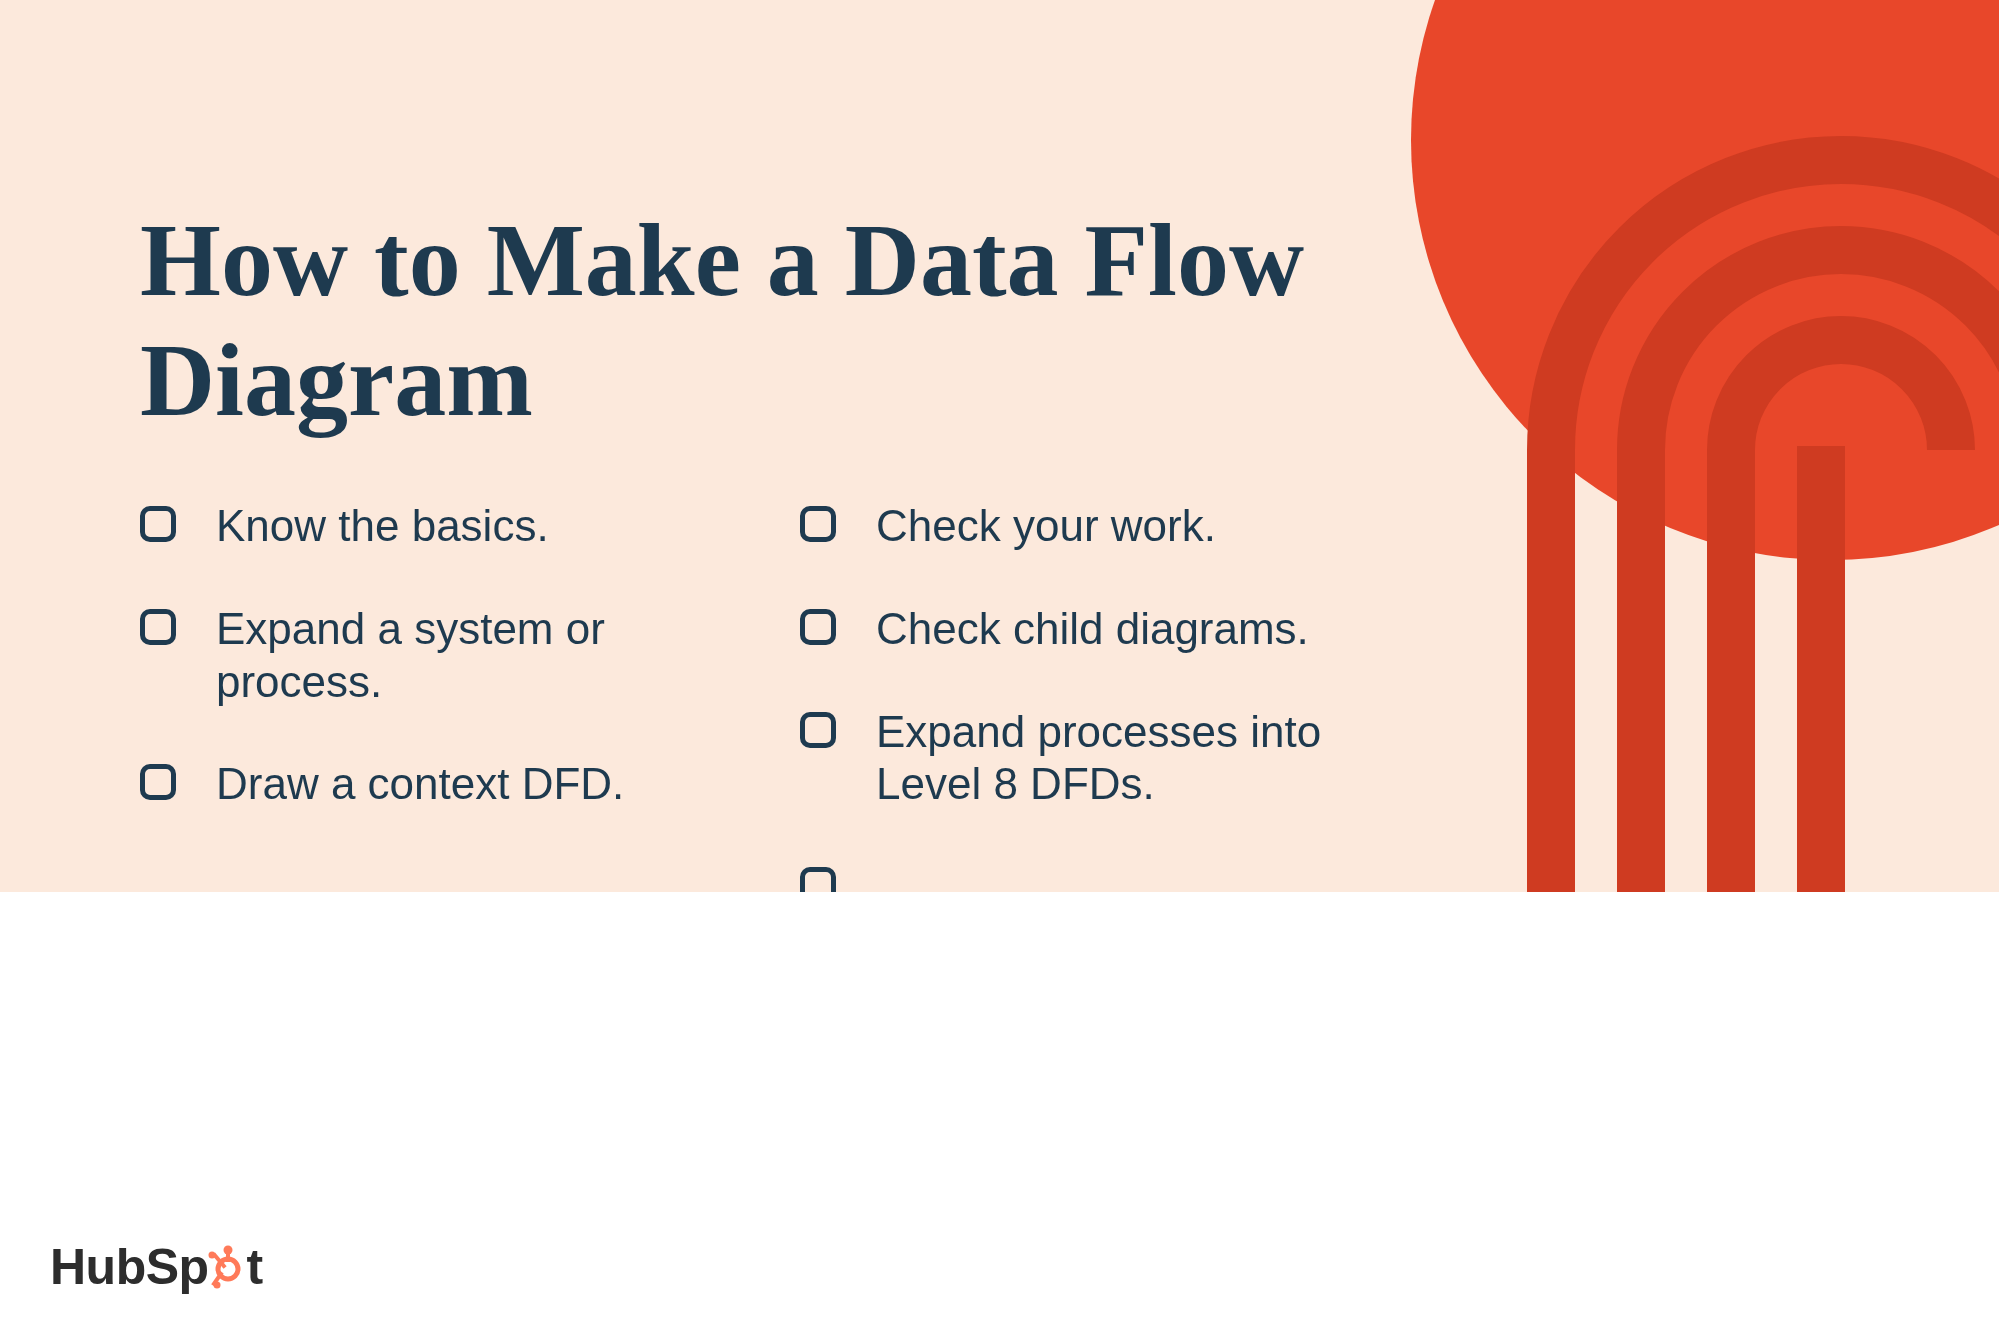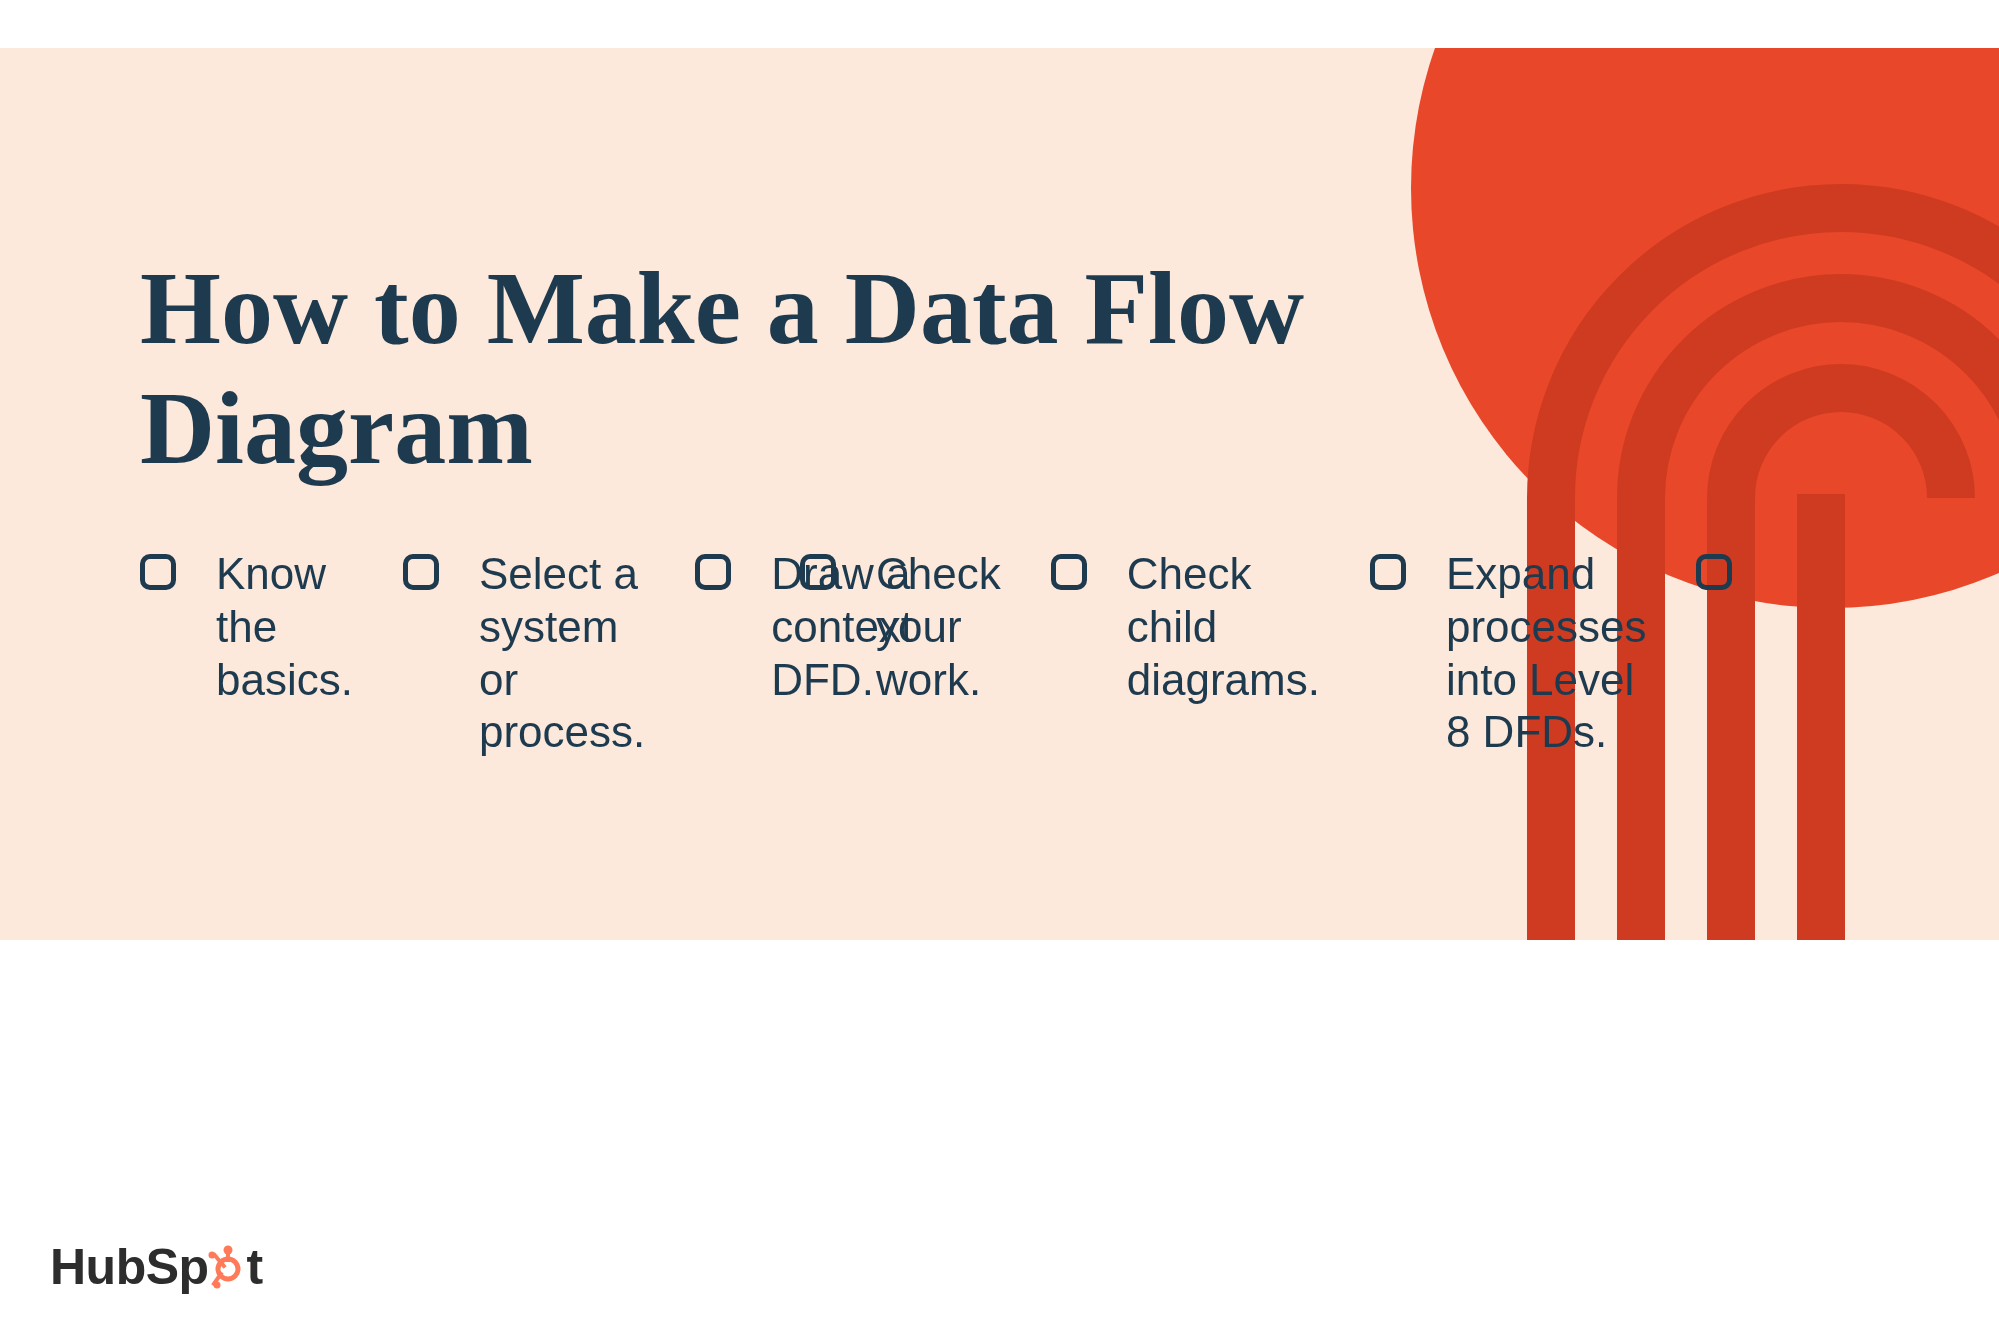--- a/index.html
+++ b/index.html
@@ -18,21 +18,20 @@
     }
     
     .canvas {
       position: absolute;
       top: 0;
       left: 0;
       width: 1999px;
       height: 892px;
       background: #fce9dc;
       overflow: hidden;
-      margin-top: 48px;
     }
     
     .decoration {
       position: absolute;
       top: -50px;
       right: -2px;
       width: 800px;
       height: 1400px;
       pointer-events: none;
     }
@@ -52,21 +51,21 @@
     .checklist {
       position: absolute;
       top: 500px;
       left: 140px;
       display: flex;
       gap: 60px;
     }
     
     .col {
       display: flex;
-      flex-direction: row;
+      flex-direction: column;
       gap: 50px;
       width: 600px;
     }
     
     .item {
       display: flex;
       align-items: flex-start;
       gap: 40px;
     }
     
@@ -136,21 +135,21 @@
   <h1 class="title">How to Make a Data Flow Diagram</h1>
 
   <div class="checklist">
     <div class="col">
       <div class="item">
         <div class="checkbox"></div>
         <div class="item-text">Know the basics.</div>
       </div>
       <div class="item">
         <div class="checkbox"></div>
-        <div class="item-text">Select a system or process.</div>
+        <div class="item-text">Expand a system or process.</div>
       </div>
       <div class="item">
         <div class="checkbox"></div>
         <div class="item-text">Draw a context DFD.</div>
       </div>
     </div>
     <div class="col">
       <div class="item">
         <div class="checkbox"></div>
         <div class="item-text">Check your work.</div>

